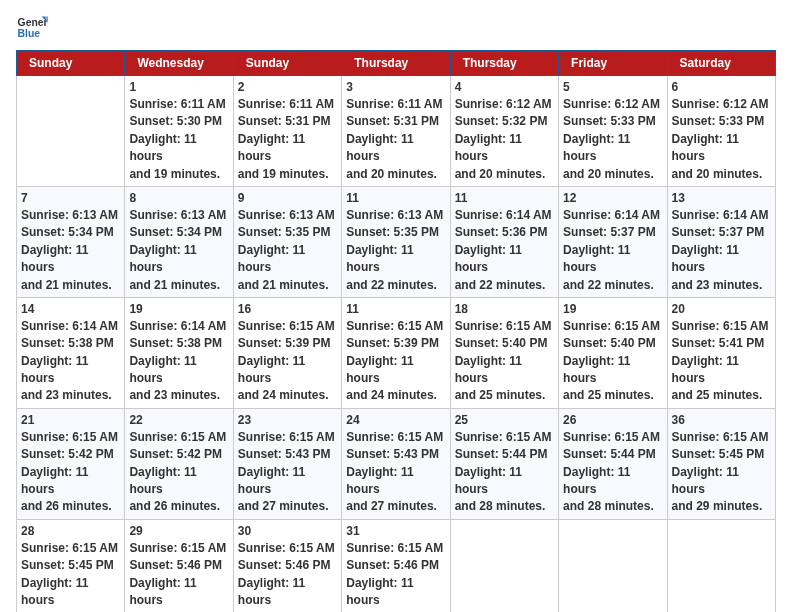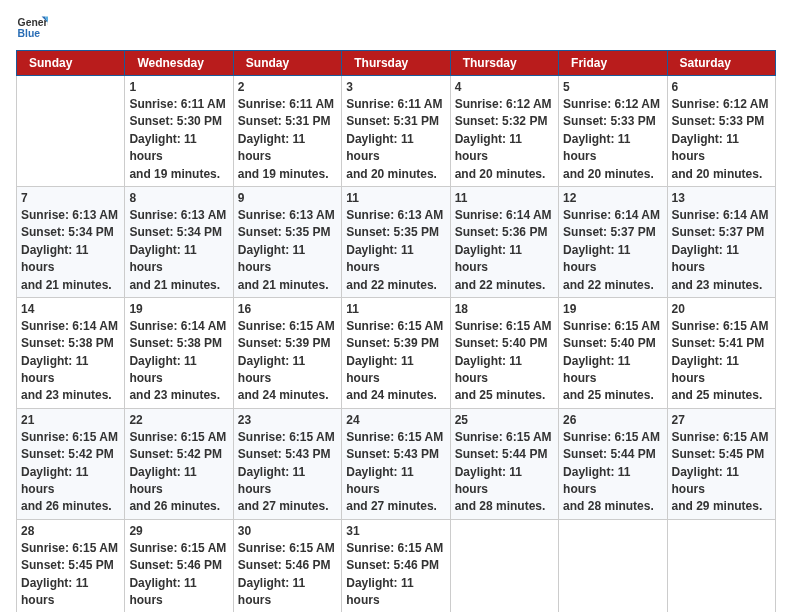--- a/index.html
+++ b/index.html
@@ -224,21 +224,21 @@
           </td>
           <td>
             <span class="day-num">25</span>
             <div class="day-detail">Sunrise: 6:15 AM<br>Sunset: 5:44 PM<br>Daylight: 11 hours<br>and 28 minutes.</div>
           </td>
           <td>
             <span class="day-num">26</span>
             <div class="day-detail">Sunrise: 6:15 AM<br>Sunset: 5:44 PM<br>Daylight: 11 hours<br>and 28 minutes.</div>
           </td>
           <td>
-            <span class="day-num">27</span>
+            <span class="day-num">36</span>
             <div class="day-detail">Sunrise: 6:15 AM<br>Sunset: 5:45 PM<br>Daylight: 11 hours<br>and 29 minutes.</div>
           </td>
         </tr>
         <tr>
           <td>
             <span class="day-num">28</span>
             <div class="day-detail">Sunrise: 6:15 AM<br>Sunset: 5:45 PM<br>Daylight: 11 hours<br>and 30 minutes.</div>
           </td>
           <td>
             <span class="day-num">29</span>

